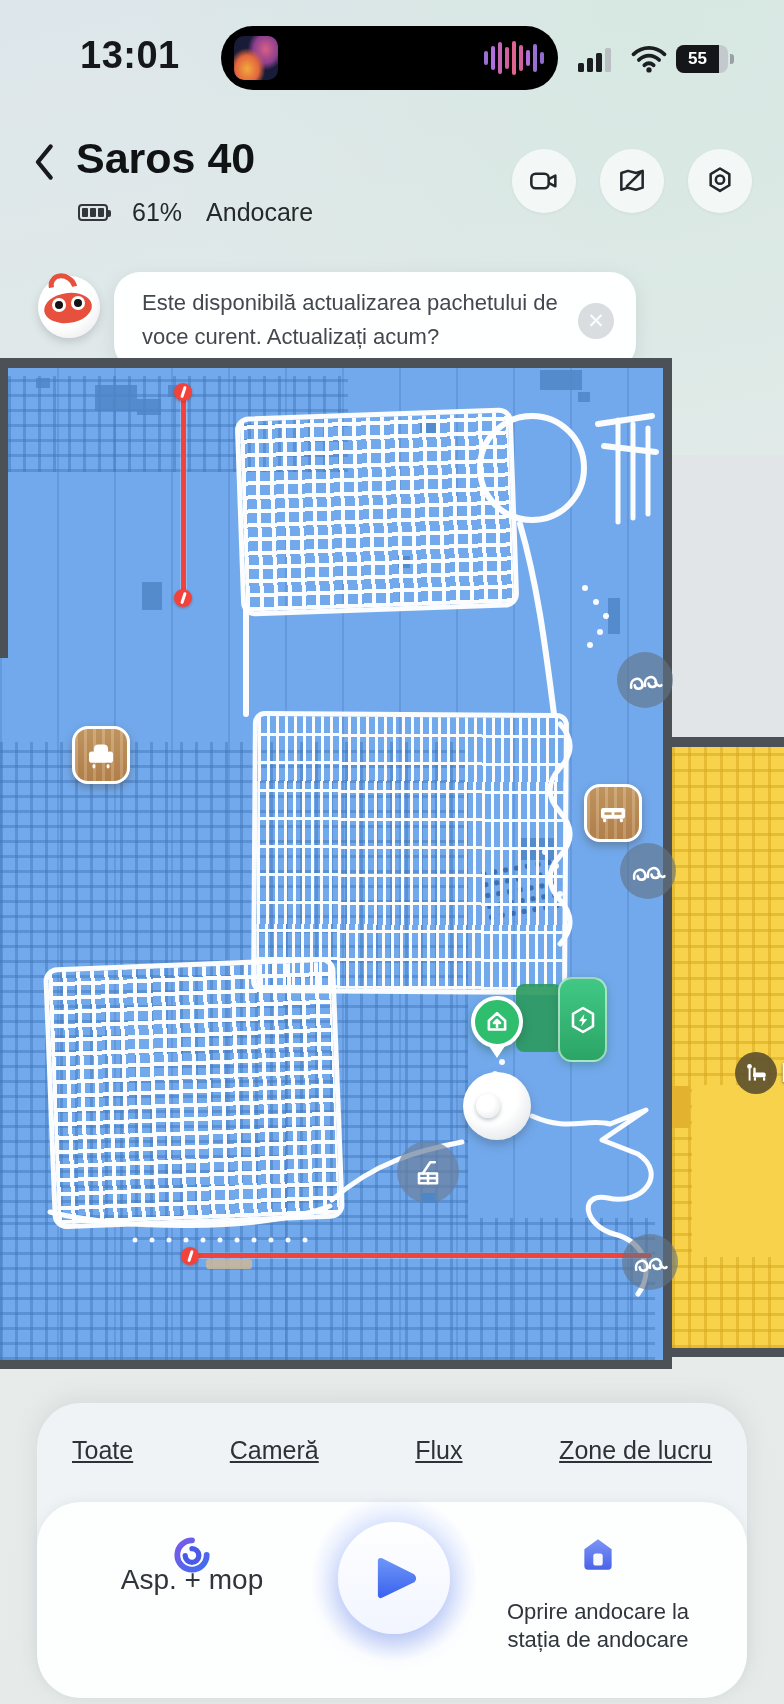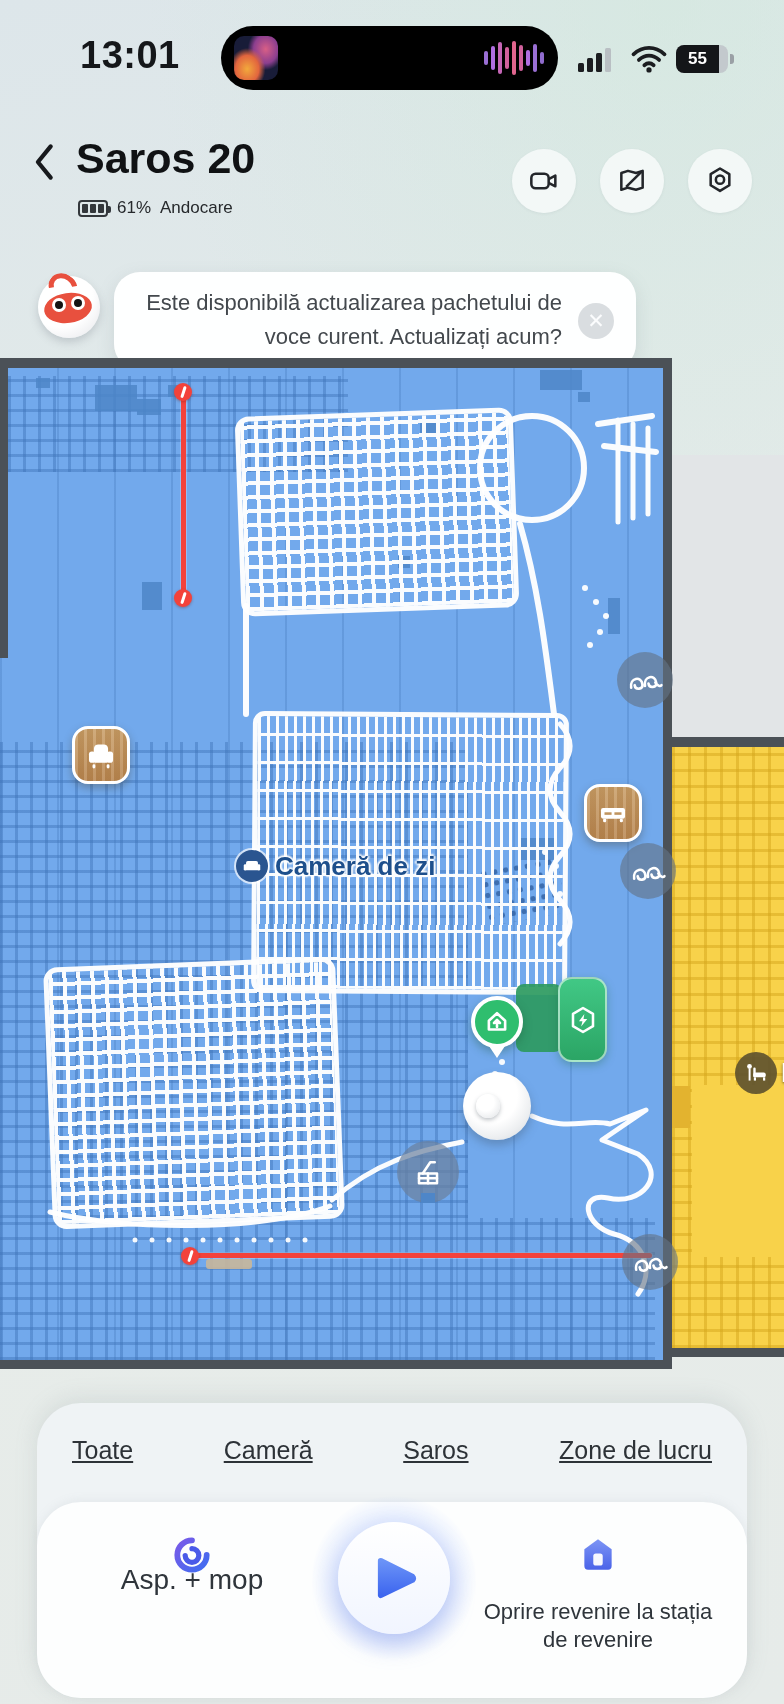--- a/index.html
+++ b/index.html
@@ -25,37 +25,37 @@
   .sigbars i.dim{background:#b9bfc3;}
   .wifi{left:630px;top:45px;}
   .batt{left:676px;top:45px;width:62px;height:28px;}
   .batt .pill{position:absolute;left:0;top:0;width:52px;height:28px;border-radius:8px;overflow:hidden;background:#c3c9cd;}
   .batt .fill{position:absolute;left:0;top:0;width:43px;height:28px;background:#141619;color:#fff;
     font-size:17px;font-weight:700;text-align:center;line-height:28px;}
   .batt .nub{position:absolute;left:54px;top:9px;width:4px;height:10px;border-radius:0 3px 3px 0;background:#9aa0a5;}
   
   .back{left:28px;top:140px;width:34px;height:44px;cursor:pointer;}
   .title{left:76px;top:134px;font-size:43px;font-weight:700;color:#101214;}
-  .subrow{left:78px;top:198px;display:flex;align-items:center;gap:9px;font-size:17px;color:#26292c;}
+  .subrow{left:78px;top:198px;display:flex;align-items:center;gap:24px;font-size:25px;color:#26292c;}
   .hbatt{position:relative;width:30px;height:17px;border:2px solid #33373b;border-radius:4px;display:flex;gap:2px;padding:2px;box-sizing:border-box;}
   .hbatt i{flex:1;background:#33373b;border-radius:1px;}
   .hbatt:after{content:"";position:absolute;right:-5px;top:4px;width:3px;height:7px;background:#33373b;border-radius:0 2px 2px 0;}
   .hbtn{width:64px;height:64px;border-radius:50%;background:rgba(252,254,253,.72);top:149px;
     display:flex;align-items:center;justify-content:center;box-shadow:0 1px 3px rgba(80,95,100,.08);cursor:pointer;}
   
   .mascot{left:38px;top:276px;width:62px;height:62px;border-radius:50%;
     background:radial-gradient(circle at 35% 30%,#ffffff 55%,#e3e4e8 100%);box-shadow:0 4px 8px rgba(90,100,110,.25);}
   .mascot .patch{position:absolute;left:6px;top:17px;width:48px;height:30px;border-radius:50%;background:#e8503e;transform:rotate(-8deg);}
   .mascot .curl{position:absolute;left:10px;top:-2px;width:20px;height:16px;border:5px solid #e8503e;border-radius:50%;
     border-bottom-color:transparent;border-right-color:transparent;transform:rotate(35deg);}
   .mascot .eye{position:absolute;top:22px;width:14px;height:14px;border-radius:50%;background:#fff;}
   .mascot .eye:after{content:"";position:absolute;left:3px;top:3px;width:8px;height:8px;border-radius:50%;background:#141414;}
   .bubble{left:114px;top:272px;width:522px;height:98px;border-radius:26px;background:rgba(255,255,255,.97);
     box-shadow:0 6px 18px rgba(110,125,135,.18);}
-  .bubble .msg{position:absolute;left:28px;top:14px;width:420px;font-size:22px;line-height:34px;color:#43484d;text-align:right;}
+  .bubble .msg{position:absolute;left:28px;top:14px;width:420px;font-size:22px;line-height:34px;color:#43484d;}
   .bubble .close{position:absolute;right:22px;top:31px;width:36px;height:36px;border-radius:50%;background:#d9dde0;
     color:#fbfcfd;font-size:21px;font-weight:700;text-align:center;line-height:36px;cursor:pointer;}
   
   .gray-area{left:672px;top:455px;width:112px;height:282px;background:var(--unexplored-gray,#e2e5e7);}
   .room-yellow{left:672px;top:745px;width:112px;height:603px;background:var(--room-yellow,#f8d24a);}
   .tex-grid-y{background-image:
     repeating-linear-gradient(0deg,var(--room-yellow-grid,rgba(213,166,28,.5)) 0 3px,transparent 3px 16px),
     repeating-linear-gradient(90deg,var(--room-yellow-grid,rgba(213,166,28,.5)) 0 3px,transparent 3px 16px);}
   .room-blue{left:0;top:358px;width:663px;height:1010px;background:var(--room-blue,#72a9ec);
     background-image:repeating-linear-gradient(90deg,rgba(58,110,176,.26) 0 2px,transparent 2px 57px);}
@@ -157,21 +157,21 @@
         <div class="fill">55</div>
       </div>
     <div class="nub"></div>
   </div>
 
   <div class="abs back">
     <svg width="34" height="44" viewBox="0 0 24 30" fill="none" stroke="#17191c" stroke-width="3" stroke-linecap="round" stroke-linejoin="round">
       <path d="M16 4 L7 15 L16 26"></path>
     </svg>
   </div>
-  <div class="abs title">Saros 20</div>
+  <div class="abs title">Saros 40</div>
   <div class="abs subrow">
     <span class="hbatt">
         <i></i>
         <i></i>
         <i></i>
       </span>
     <span>61%</span>
     <span>Andocare</span>
   </div>
   <div class="abs hbtn" style="left:512px">
@@ -323,31 +323,20 @@
   </div>
   <div class="abs obst" style="left:397px;top:1141px;width:62px;height:62px;background:rgba(105,128,158,.7)">
     <svg width="36" height="36" viewBox="0 0 24 24" fill="none" stroke="#fff" stroke-width="1.7" stroke-linecap="round" stroke-linejoin="round">
       <path d="M8.5 13 L13.5 5.5 H16.5"></path>
         <rect x="6" y="13" width="12" height="6.5"></rect>
         <path d="M6 16.2 H18 M12 13 V19.5"></path>
     </svg>
     <span style="position:absolute;left:24px;top:52px;width:14px;height:10px;background:#4e86c8"></span>
   </div>
 
-  <div class="abs roomlabel" style="left:236px;top:850px">
-    <span class="ic">
-      <svg width="22" height="22" viewBox="0 0 24 24" fill="#fff">
-        <rect x="5.5" y="6.5" width="13" height="6" rx="2"></rect>
-          <rect x="3" y="10" width="3.5" height="7" rx="1.5"></rect>
-        <rect x="17.5" y="10" width="3.5" height="7" rx="1.5"></rect>
-          <rect x="5.5" y="12" width="13" height="4.5" rx="1"></rect>
-      </svg>
-    </span>
-    <span class="tx">Cameră de zi</span>
-  </div>
   <div class="abs bedlabel">
     <svg width="26" height="26" viewBox="0 0 24 24" fill="#fff">
       <circle cx="6" cy="6" r="2.2"></circle>
         <rect x="5.2" y="8" width="1.8" height="11"></rect>
       <rect x="9.5" y="7" width="2.2" height="9" rx="1"></rect>
         <rect x="9.5" y="11.5" width="11.5" height="4.5" rx="1.8"></rect>
       <rect x="10" y="16" width="2" height="3"></rect>
         <rect x="18.5" y="16" width="2" height="3"></rect>
     </svg>
   </div>
@@ -368,21 +357,21 @@
   </div>
   <div class="abs pin-tail"></div>
   <div class="abs robot">
       <span class="turret"></span>
     </div>
 
   <div class="abs panel"></div>
   <div class="abs tabs">
     <span>Toate</span>
     <span>Cameră</span>
-    <span>Saros</span>
+    <span>Flux</span>
     <span>Zone de lucru</span>
   </div>
   <div class="abs card"></div>
 
   <div class="abs modebtn">
     <svg width="42" height="42" viewBox="0 0 40 40" fill="none" stroke-linecap="round">
       <defs>
           <linearGradient id="gsw" x1="0" y1="0" x2="1" y2="1">
         <stop offset="0" stop-color="#7a5ae8"></stop>
             <stop offset="1" stop-color="#3e6df0"></stop>
@@ -411,16 +400,16 @@
     <svg width="42" height="42" viewBox="0 0 40 40">
       <defs>
           <linearGradient id="gh" x1="0" y1="0" x2="0" y2="1">
         <stop offset="0" stop-color="#7d95f5"></stop>
             <stop offset="1" stop-color="#4a63e8"></stop>
           </linearGradient>
         </defs>
       <path d="M20 5 L33 14.5 V30.5 a3.5 3.5 0 0 1 -3.5 3.5 H10.5 a3.5 3.5 0 0 1 -3.5 -3.5 V14.5 Z" fill="url(#gh)"></path>
       <rect x="15.5" y="18.5" width="9" height="11.5" rx="2.5" fill="#fff" opacity=".95"></rect>
     </svg>
-    <div class="lbl">Oprire revenire la stația de revenire</div>
+    <div class="lbl">Oprire andocare la stația de andocare</div>
   </div>
 
 </div>
 
 </body></html>

